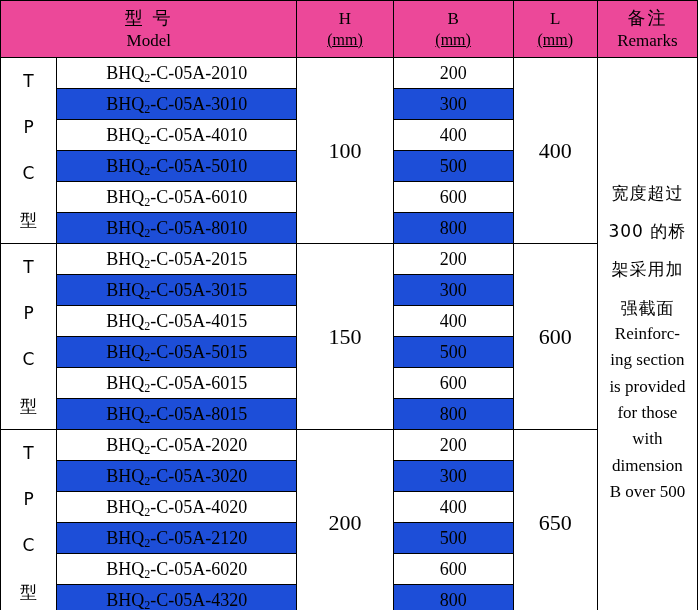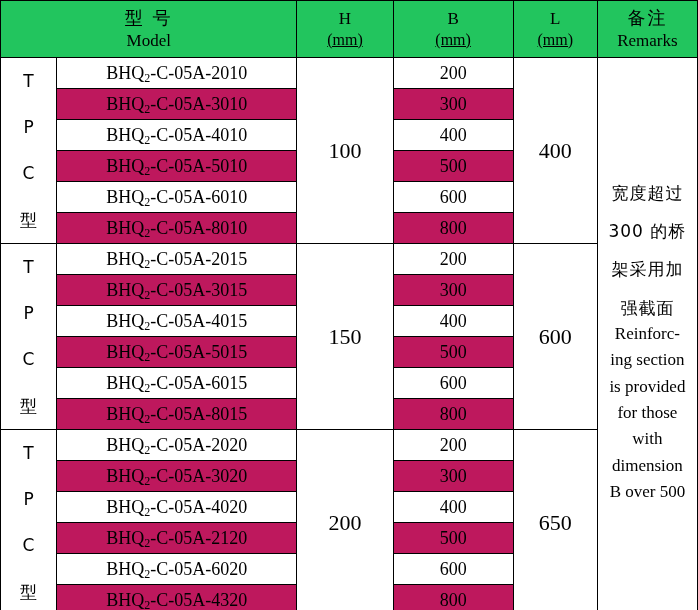--- a/index.html
+++ b/index.html
@@ -22,21 +22,21 @@
   }
   table.spec td, table.spec th {
     border: 1px solid #000000;
     text-align: center;
     vertical-align: middle;
     font-weight: normal;
     padding: 0;
   }
   
   .hdr {
-    background: #22c55e;
+    background: #ec4899;
     font-size: 19px;
     line-height: 1.25;
     height: 56px;
   }
   .hdr .cn {
     display: block;
     font-family: "DejaVu Sans", sans-serif;
     font-size: 18px;
     letter-spacing: 2px;
   }
@@ -80,21 +80,21 @@
     font-size: 18px;
     height: 30px;
     white-space: nowrap;
   }
   .model sub {
     font-size: 12px;
     vertical-align: baseline;
     position: relative;
     top: 3px;
   }
-  .shade { background: #be185d; }
+  .shade { background: #1d4ed8; }
 
   .bval {
     font-size: 18px;
     height: 30px;
   }
   .hval, .lval {
     font-size: 22px;
   }
   .remarks {
     font-size: 17px;

